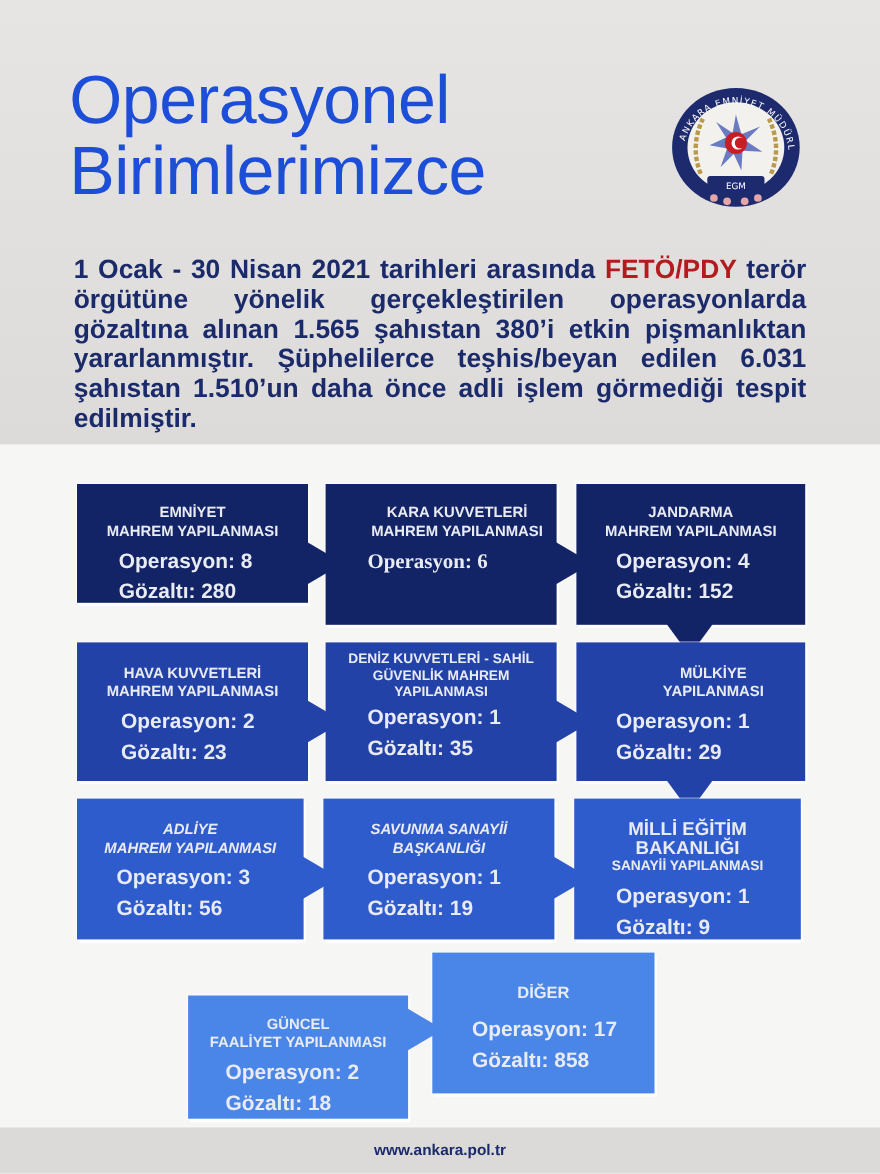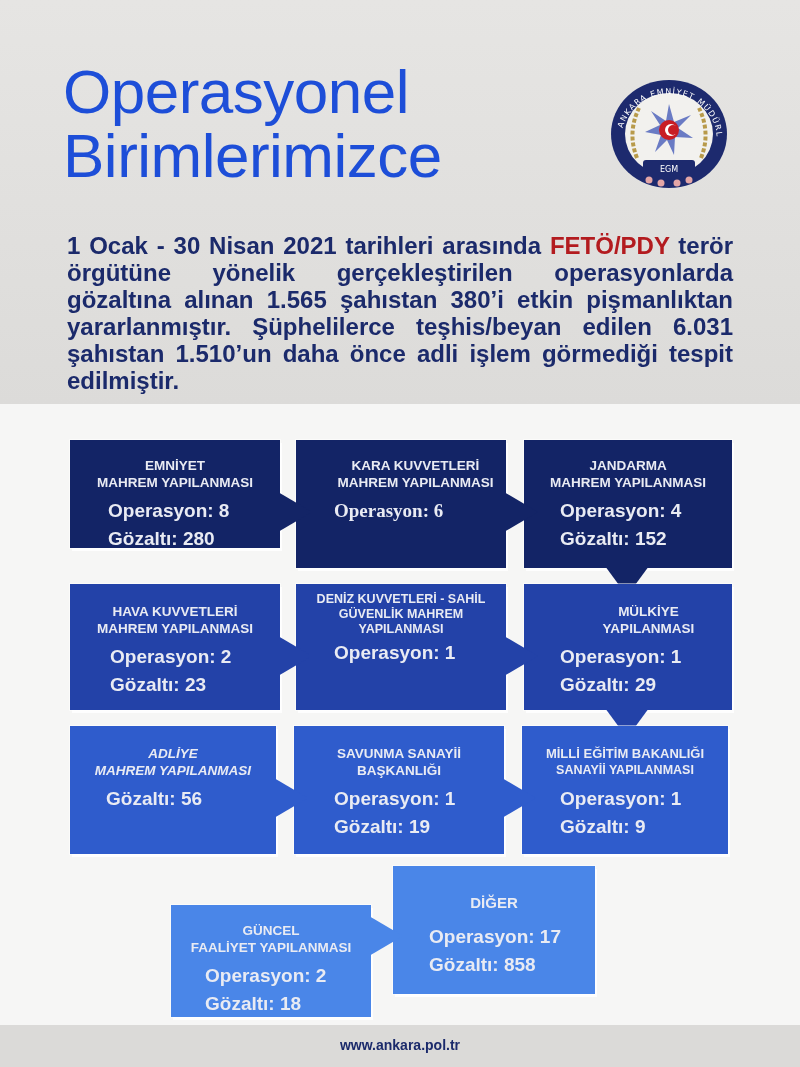--- a/index.html
+++ b/index.html
@@ -145,20 +145,21 @@
   </div>
 </div>
 <div class="card row2" style="left:296px;top:584px;width:210px;height:126px;">
   <div style="padding-top:8px;">
     <div class="ctitle" style="font-size:12.5px;line-height:15px;">DENİZ KUVVETLERİ - SAHİL</div>
     <div class="ctitle" style="font-size:12.5px;line-height:15px;">GÜVENLİK MAHREM</div>
     <div class="ctitle" style="font-size:12.5px;line-height:15px;">YAPILANMASI</div>
   </div>
   <div style="padding-left:38px;margin-top:2px;">
     <div class="stat">Operasyon: 1</div>
+    <div class="stat">Gözaltı: 35</div>
   </div>
 </div>
 <div class="card row2" style="left:524px;top:584px;width:208px;height:126px;">
   <div style="padding-top:19px;margin-left:41px;">
     <div class="ctitle">MÜLKİYE</div>
     <div class="ctitle">YAPILANMASI</div>
   </div>
   <div style="padding-left:36px;margin-top:6px;">
     <div class="stat">Operasyon: 1</div>
     <div class="stat">Gözaltı: 29</div>
@@ -167,36 +168,37 @@
 <div class="arrow-r" style="left:278px;top:636px;border-left:34px solid #2342a8;"></div>
 <div class="arrow-r" style="left:504px;top:636px;border-left:34px solid #2342a8;"></div>
 <div class="arrow-d" style="left:605px;top:708px;border-top:30px solid #2342a8;"></div>
 
 <div class="card row3" style="left:70px;top:726px;width:206px;height:128px;">
   <div style="padding-top:19px;font-style:italic;">
     <div class="ctitle">ADLİYE</div>
     <div class="ctitle">MAHREM YAPILANMASI</div>
   </div>
   <div style="padding-left:36px;margin-top:6px;">
+    <div class="stat">Operasyon: 3</div>
     <div class="stat">Gözaltı: 56</div>
   </div>
 </div>
 <div class="card row3" style="left:294px;top:726px;width:210px;height:128px;">
-  <div style="padding-top:19px;">
+  <div style="padding-top:19px;font-style:italic;">
     <div class="ctitle">SAVUNMA SANAYİİ</div>
     <div class="ctitle">BAŞKANLIĞI</div>
   </div>
   <div style="padding-left:40px;margin-top:6px;">
     <div class="stat">Operasyon: 1</div>
     <div class="stat">Gözaltı: 19</div>
   </div>
 </div>
 <div class="card row3" style="left:522px;top:726px;width:206px;height:128px;">
   <div style="padding-top:19px;">
-    <div class="ctitle" style="font-size:13px;">MİLLİ EĞİTİM BAKANLIĞI</div>
+    <div class="ctitle" style="font-size:17px;">MİLLİ EĞİTİM BAKANLIĞI</div>
     <div class="ctitle" style="font-size:12.5px;">SANAYİİ YAPILANMASI</div>
   </div>
   <div style="padding-left:38px;margin-top:6px;">
     <div class="stat">Operasyon: 1</div>
     <div class="stat">Gözaltı: 9</div>
   </div>
 </div>
 <div class="arrow-r" style="left:274px;top:778px;border-left:34px solid #2f5ccc;"></div>
 <div class="arrow-r" style="left:502px;top:778px;border-left:34px solid #2f5ccc;"></div>
 

